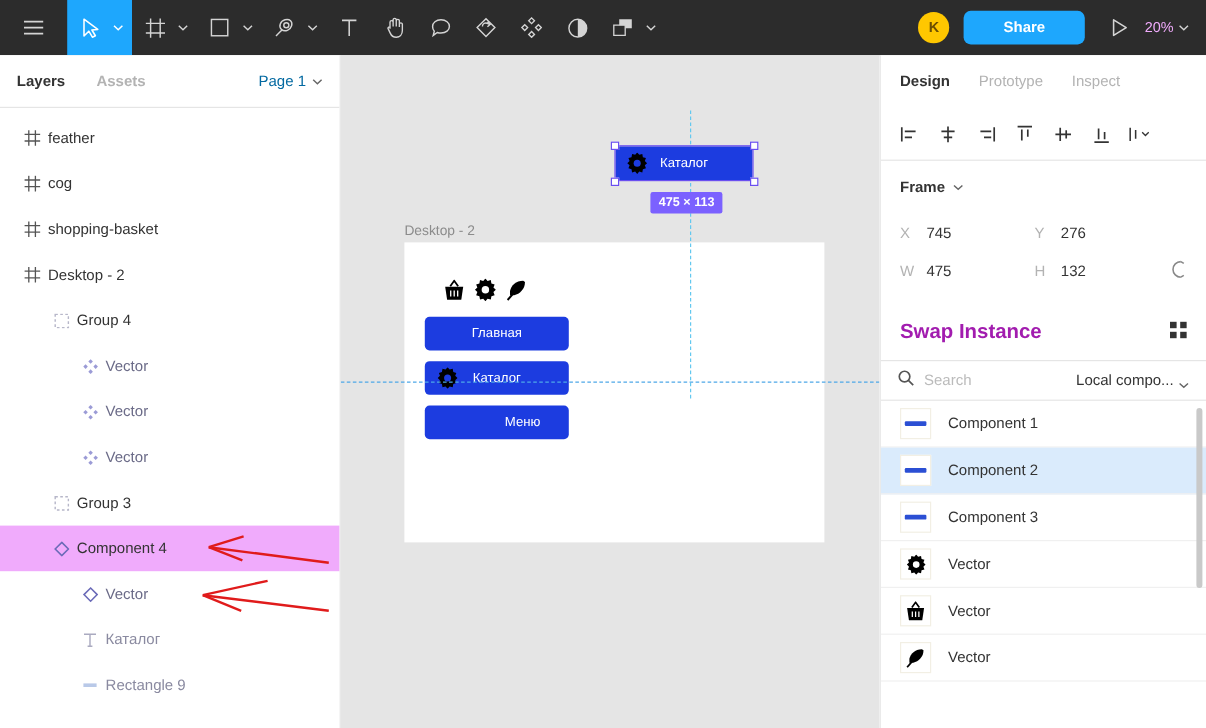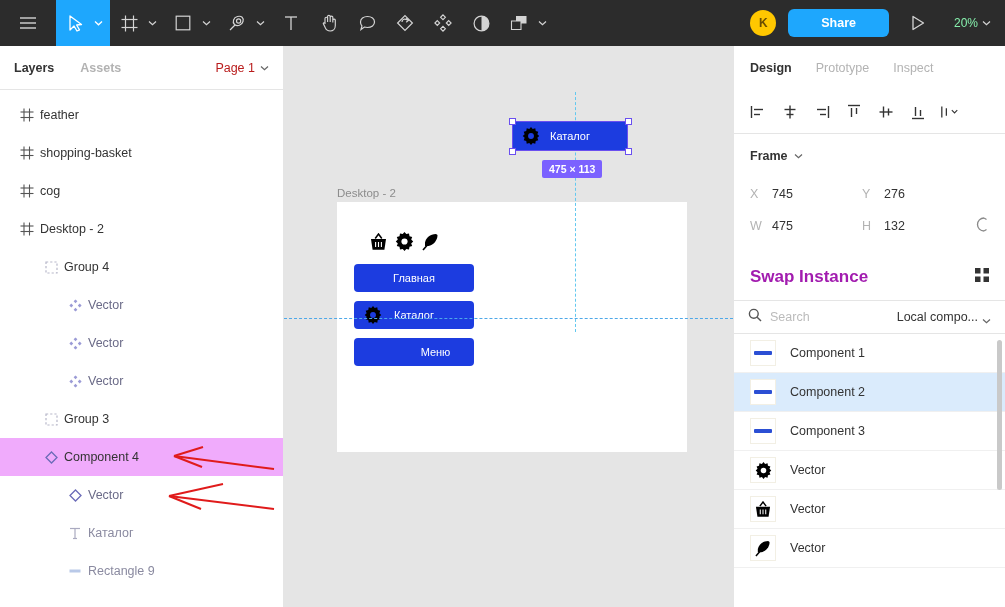--- a/index.html
+++ b/index.html
@@ -38,40 +38,40 @@
   .share-btn {
     background: #1ea7fd; color: #ffffff;
     font-size: 12.5px; font-weight: bold;
     padding: 7px 33px; border-radius: 6px; border: none;
     margin-right: 14px; cursor: default;
     font-family: "Liberation Sans", sans-serif;
   }
   .play-btn { width: 30px; height: 46px; display:flex; align-items:center; justify-content:center; }
   .zoom-box {
     display: flex; align-items: center; gap: 4px;
-    color: #86efac; font-size: 12px; margin-right: 14px; margin-left: 21px;
+    color: #f0abfc; font-size: 12px; margin-right: 14px; margin-left: 6px;
   }
 
   
   #left-panel {
     position: absolute; top: 46px; left: 0;
     width: 284px; height: 561px;
     background: #ffffff;
     border-right: 1px solid #e5e5e5;
     overflow: hidden;
   }
   #left-tabs {
     height: 44px; display: flex; align-items: center;
     padding: 0 14px; border-bottom: 1px solid #e5e5e5;
   }
   .ltab { font-size: 12.5px; font-weight: bold; color: #333333; margin-right: 26px; }
   .ltab.dim { color: #b3b3b3; }
   .page-sel {
     margin-left: auto; display: flex; align-items: center; gap: 5px;
-    font-size: 12.5px; color: #b91c1c;
+    font-size: 12.5px; color: #0369a1;
   }
   #layer-list { padding-top: 6px; }
   .layer-row {
     height: 38px; display: flex; align-items: center;
     font-size: 12.5px; color: #333333; padding-right: 8px;
     position: relative;
   }
   .layer-row.selected { background: #f0abfc; }
   .layer-ico {
     width: 26px; min-width: 26px; height: 38px;
@@ -412,35 +412,35 @@
           <span class="layer-ico">
             <svg width="14" height="14" viewBox="0 0 14 14">
               <g stroke="#555" stroke-width="1.1" fill="none">
         <line x1="4" y1="0.5" x2="4" y2="13.5"></line>
                 <line x1="9.5" y1="0.5" x2="9.5" y2="13.5"></line>
         <line x1="0.5" y1="4" x2="13.5" y2="4"></line>
                 <line x1="0.5" y1="9.5" x2="13.5" y2="9.5"></line>
               </g>
             </svg>
           </span>
-          <span class="layer-label">shopping-basket</span>
+          <span class="layer-label">cog</span>
         </div>
         <div class="layer-row">
           <span style="width:14px;min-width:14px"></span>
           <span class="layer-ico">
             <svg width="14" height="14" viewBox="0 0 14 14">
               <g stroke="#555" stroke-width="1.1" fill="none">
         <line x1="4" y1="0.5" x2="4" y2="13.5"></line>
                 <line x1="9.5" y1="0.5" x2="9.5" y2="13.5"></line>
         <line x1="0.5" y1="4" x2="13.5" y2="4"></line>
                 <line x1="0.5" y1="9.5" x2="13.5" y2="9.5"></line>
               </g>
             </svg>
           </span>
-          <span class="layer-label">cog</span>
+          <span class="layer-label">shopping-basket</span>
         </div>
         <div class="layer-row">
           <span style="width:14px;min-width:14px"></span>
           <span class="layer-ico">
             <svg width="14" height="14" viewBox="0 0 14 14">
               <g stroke="#555" stroke-width="1.1" fill="none">
         <line x1="4" y1="0.5" x2="4" y2="13.5"></line>
                 <line x1="9.5" y1="0.5" x2="9.5" y2="13.5"></line>
         <line x1="0.5" y1="4" x2="13.5" y2="4"></line>
                 <line x1="0.5" y1="9.5" x2="13.5" y2="9.5"></line>

